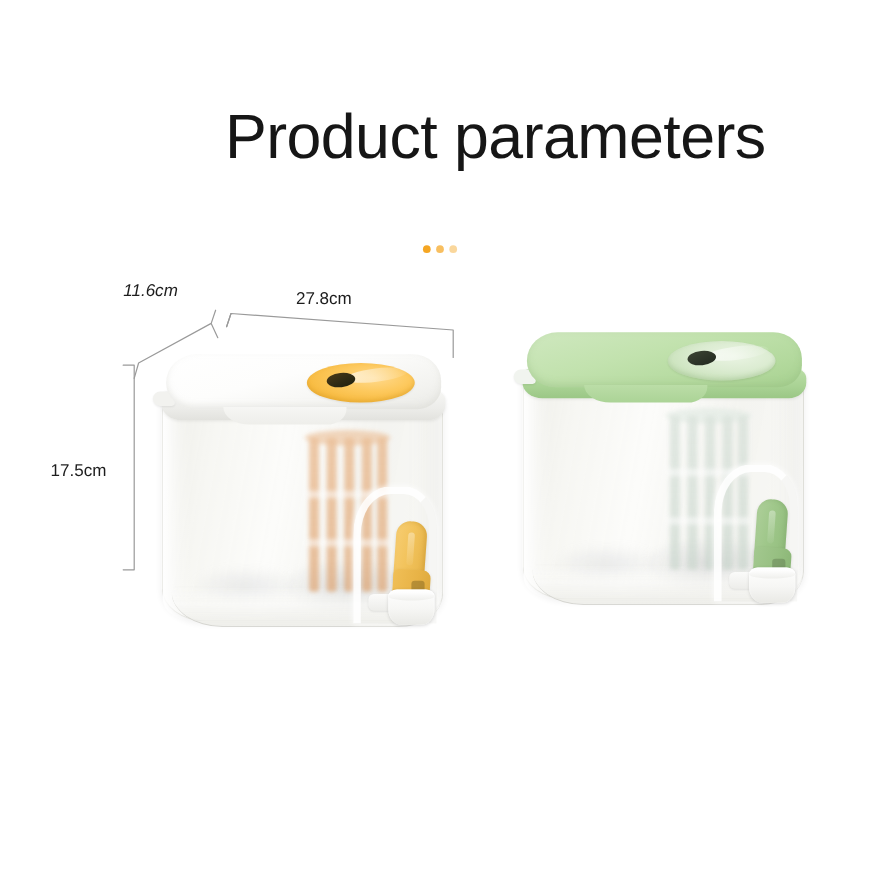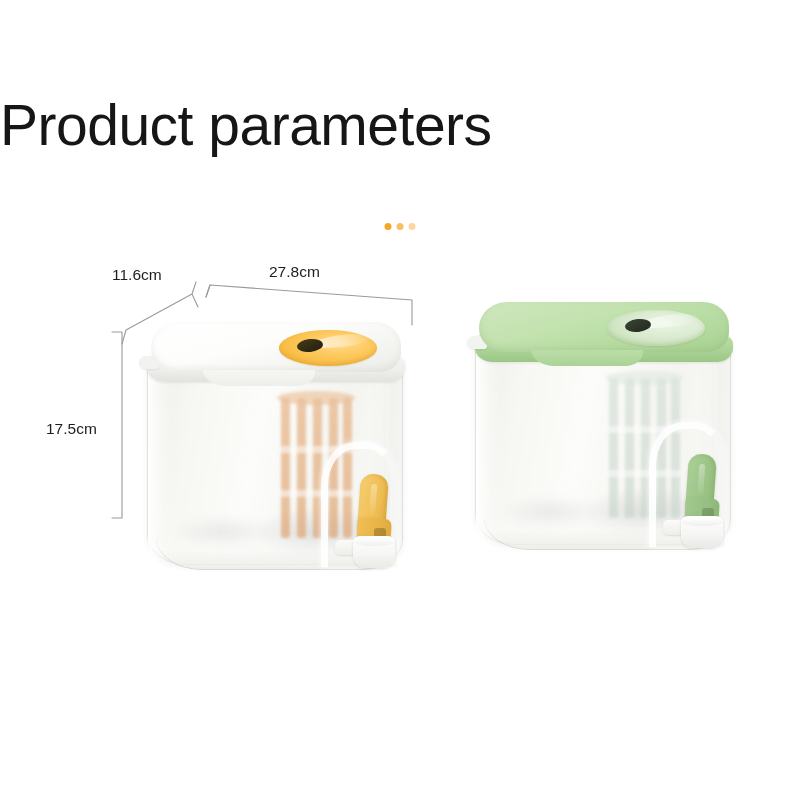--- a/index.html
+++ b/index.html
@@ -18,21 +18,21 @@
     background: #ffffff;
     overflow: hidden;
   }
 
   
   .page-title {
     position: absolute;
     left: 0;
     top: 92px;
     width: 696px;
-    text-align: left;
+    text-align: right;
     font-family: "Liberation Sans", sans-serif;
     font-size: 57px;
     font-weight: 300;
     letter-spacing: -0.5px;
     color: #161616;
     white-space: nowrap;
   }
 
   
   .dots {
@@ -61,21 +61,21 @@
     width: 800px; height: 800px;
     pointer-events: none;
   }
   .dim-label {
     position: absolute;
     font-family: "Liberation Sans", sans-serif;
     font-size: 15.5px;
     color: #1d1d1d;
     white-space: nowrap;
   }
-  .dim-label.l-depth  { left: 112px; top: 266px; }
+  .dim-label.l-depth  { left: 112px; top: 256px; font-style: italic; }
   .dim-label.l-width  { left: 269px; top: 263px; }
   .dim-label.l-height { left: 46px;  top: 420px; }
 
   
   .stage {
     position: absolute;
     left: 0; top: 0;
     width: 800px; height: 800px;
   }
 

